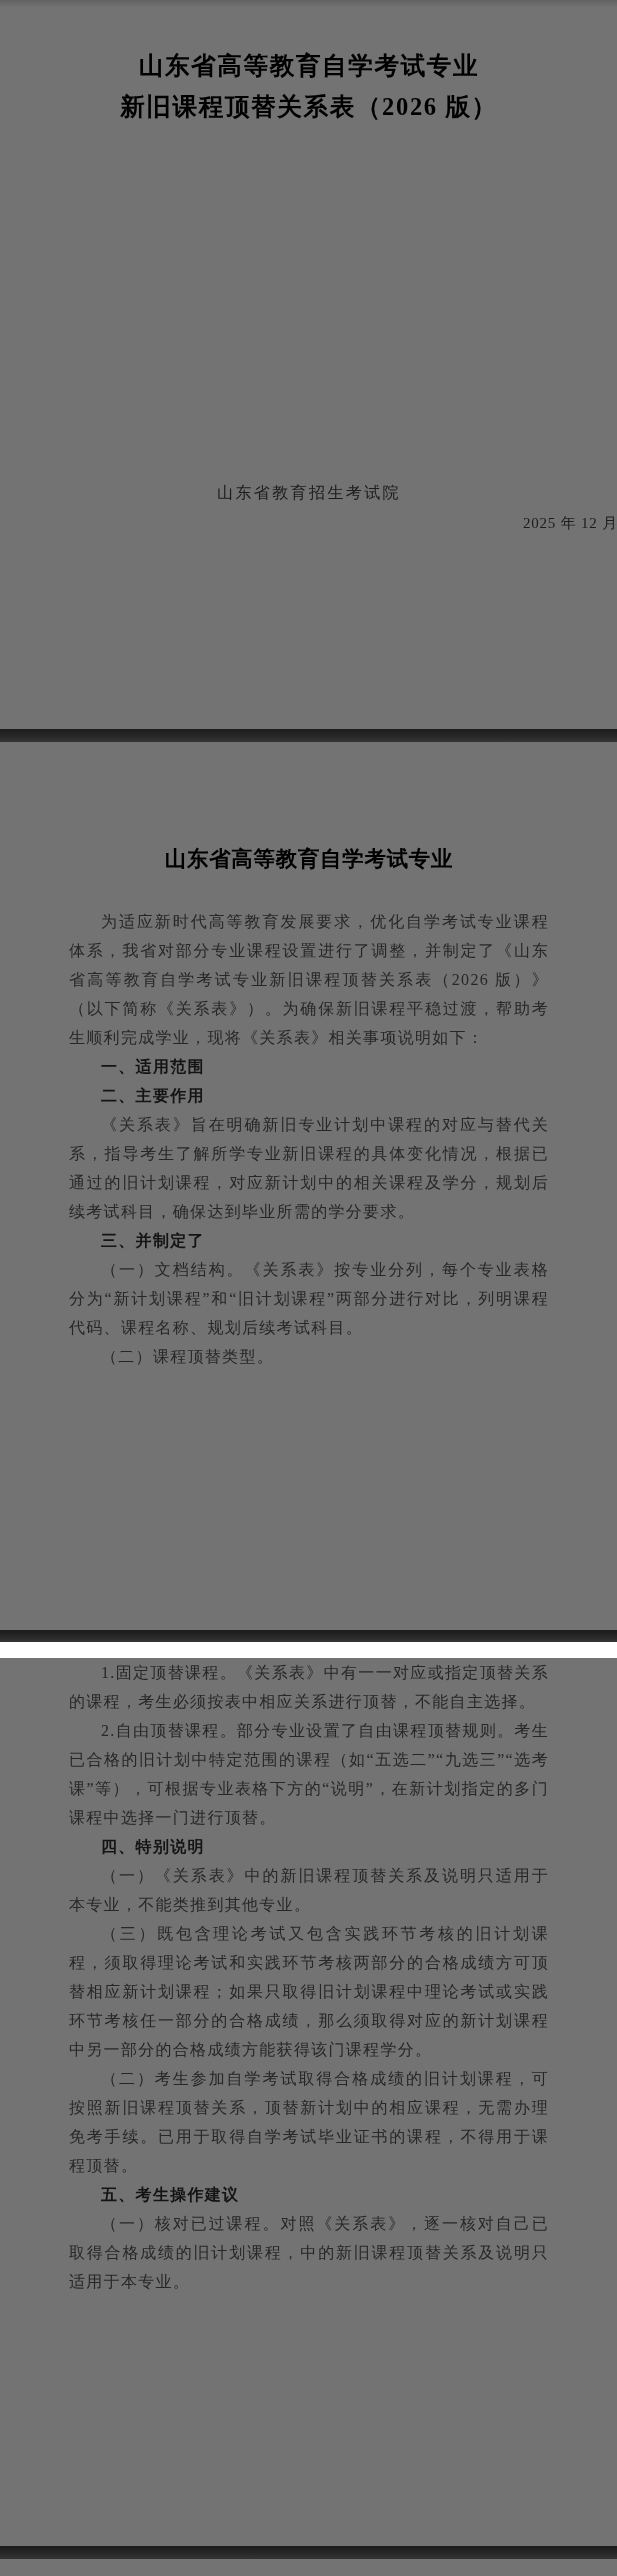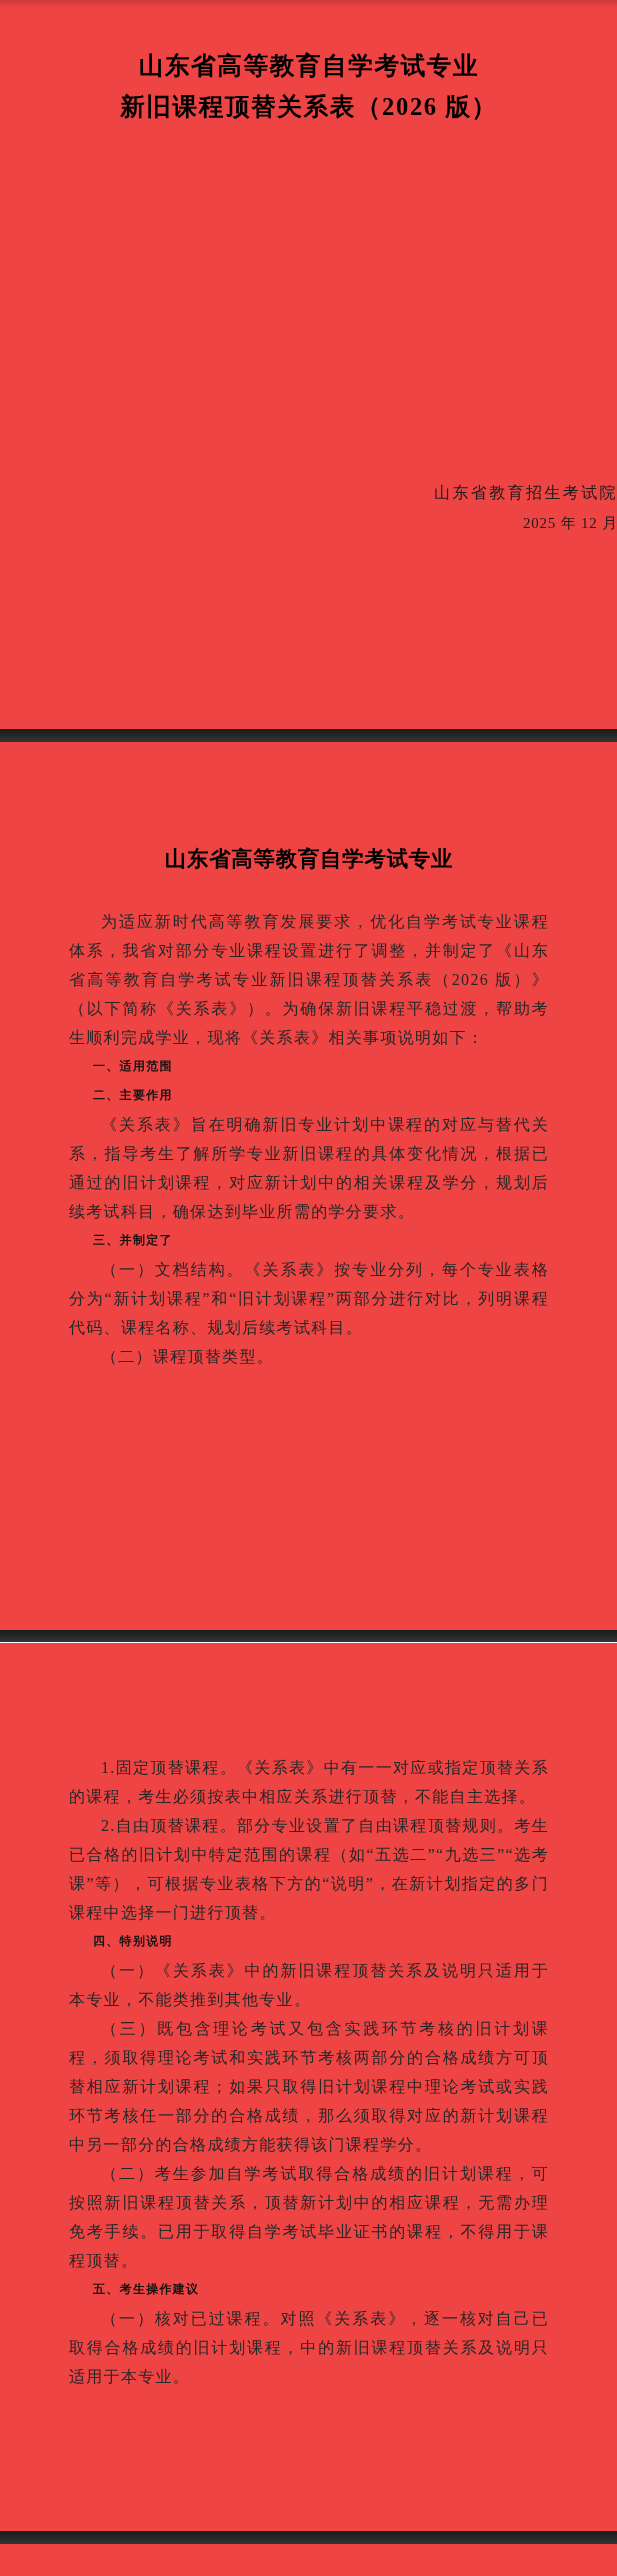--- a/index.html
+++ b/index.html
@@ -8,59 +8,59 @@
     width:618px;height:2576px;
     margin:0;overflow:hidden;
     background:#ffffff;
     font-family:"Liberation Serif","DejaVu Serif",serif;
   }
   .top-shadow{
     position:absolute;top:0;left:0;right:0;height:8px;
     background:linear-gradient(180deg,rgba(0,0,0,0.15),rgba(0,0,0,0));
     pointer-events:none;z-index:5;
   }
-  .page{position:relative;background:#ef4444;}
+  .page{position:relative;background:#737373;}
   .page-gap{
     height:12.7px;
     background:linear-gradient(180deg,#1b1b1b 0%,#282828 55%,#353535 100%);
   }
   
   .cover-page{height:729px;}
   .cover-title{
     position:absolute;top:45px;left:0;width:100%;
     text-align:center;font-weight:bold;font-size:24.6px;line-height:41px;
     color:#000;letter-spacing:1.6px;
   }
   .cover-issuer{
     position:absolute;top:483px;left:0;width:100%;
-    text-align:right;font-size:16px;line-height:20.7px;color:#1c1c1c;letter-spacing:2.4px;
+    text-align:center;font-size:16px;line-height:20.7px;color:#1c1c1c;letter-spacing:2.4px;
   }
   .cover-date{
     position:absolute;top:513px;left:0;width:100%;
     text-align:right;font-size:15px;line-height:20.7px;color:#1c1c1c;letter-spacing:0.8px;
   }
   
   .content-page{height:888px;padding:0 69px;box-sizing:border-box;}
   .doc-title{
     margin:0;padding-top:102px;
     text-align:center;font-weight:bold;font-size:21.4px;line-height:30px;
     color:#000;letter-spacing:0.8px;
   }
   .body{
     margin-top:33px;
     font-size:16px;line-height:29px;color:#272727;
     text-align:justify;text-justify:inter-character;
     letter-spacing:1.3px;
   }
-  .page-3 .body{margin-top:1px;padding-top:110px;}
+  .page-3 .body{margin-top:16px;}
   .body p{margin:0;text-indent:2em;}
   .body .heading{
     margin:0;text-indent:2em;
     font-family:"Liberation Sans","DejaVu Sans",sans-serif;
-    font-weight:bold;font-size:12px;line-height:29px;color:#141414;
+    font-weight:bold;font-size:16px;line-height:29px;color:#141414;
     letter-spacing:1.3px;
   }
   .next-page{height:33px;}
 </style>
 </head>
 <body>
 
 <div class="viewport">
   <div class="top-shadow"></div>
 

